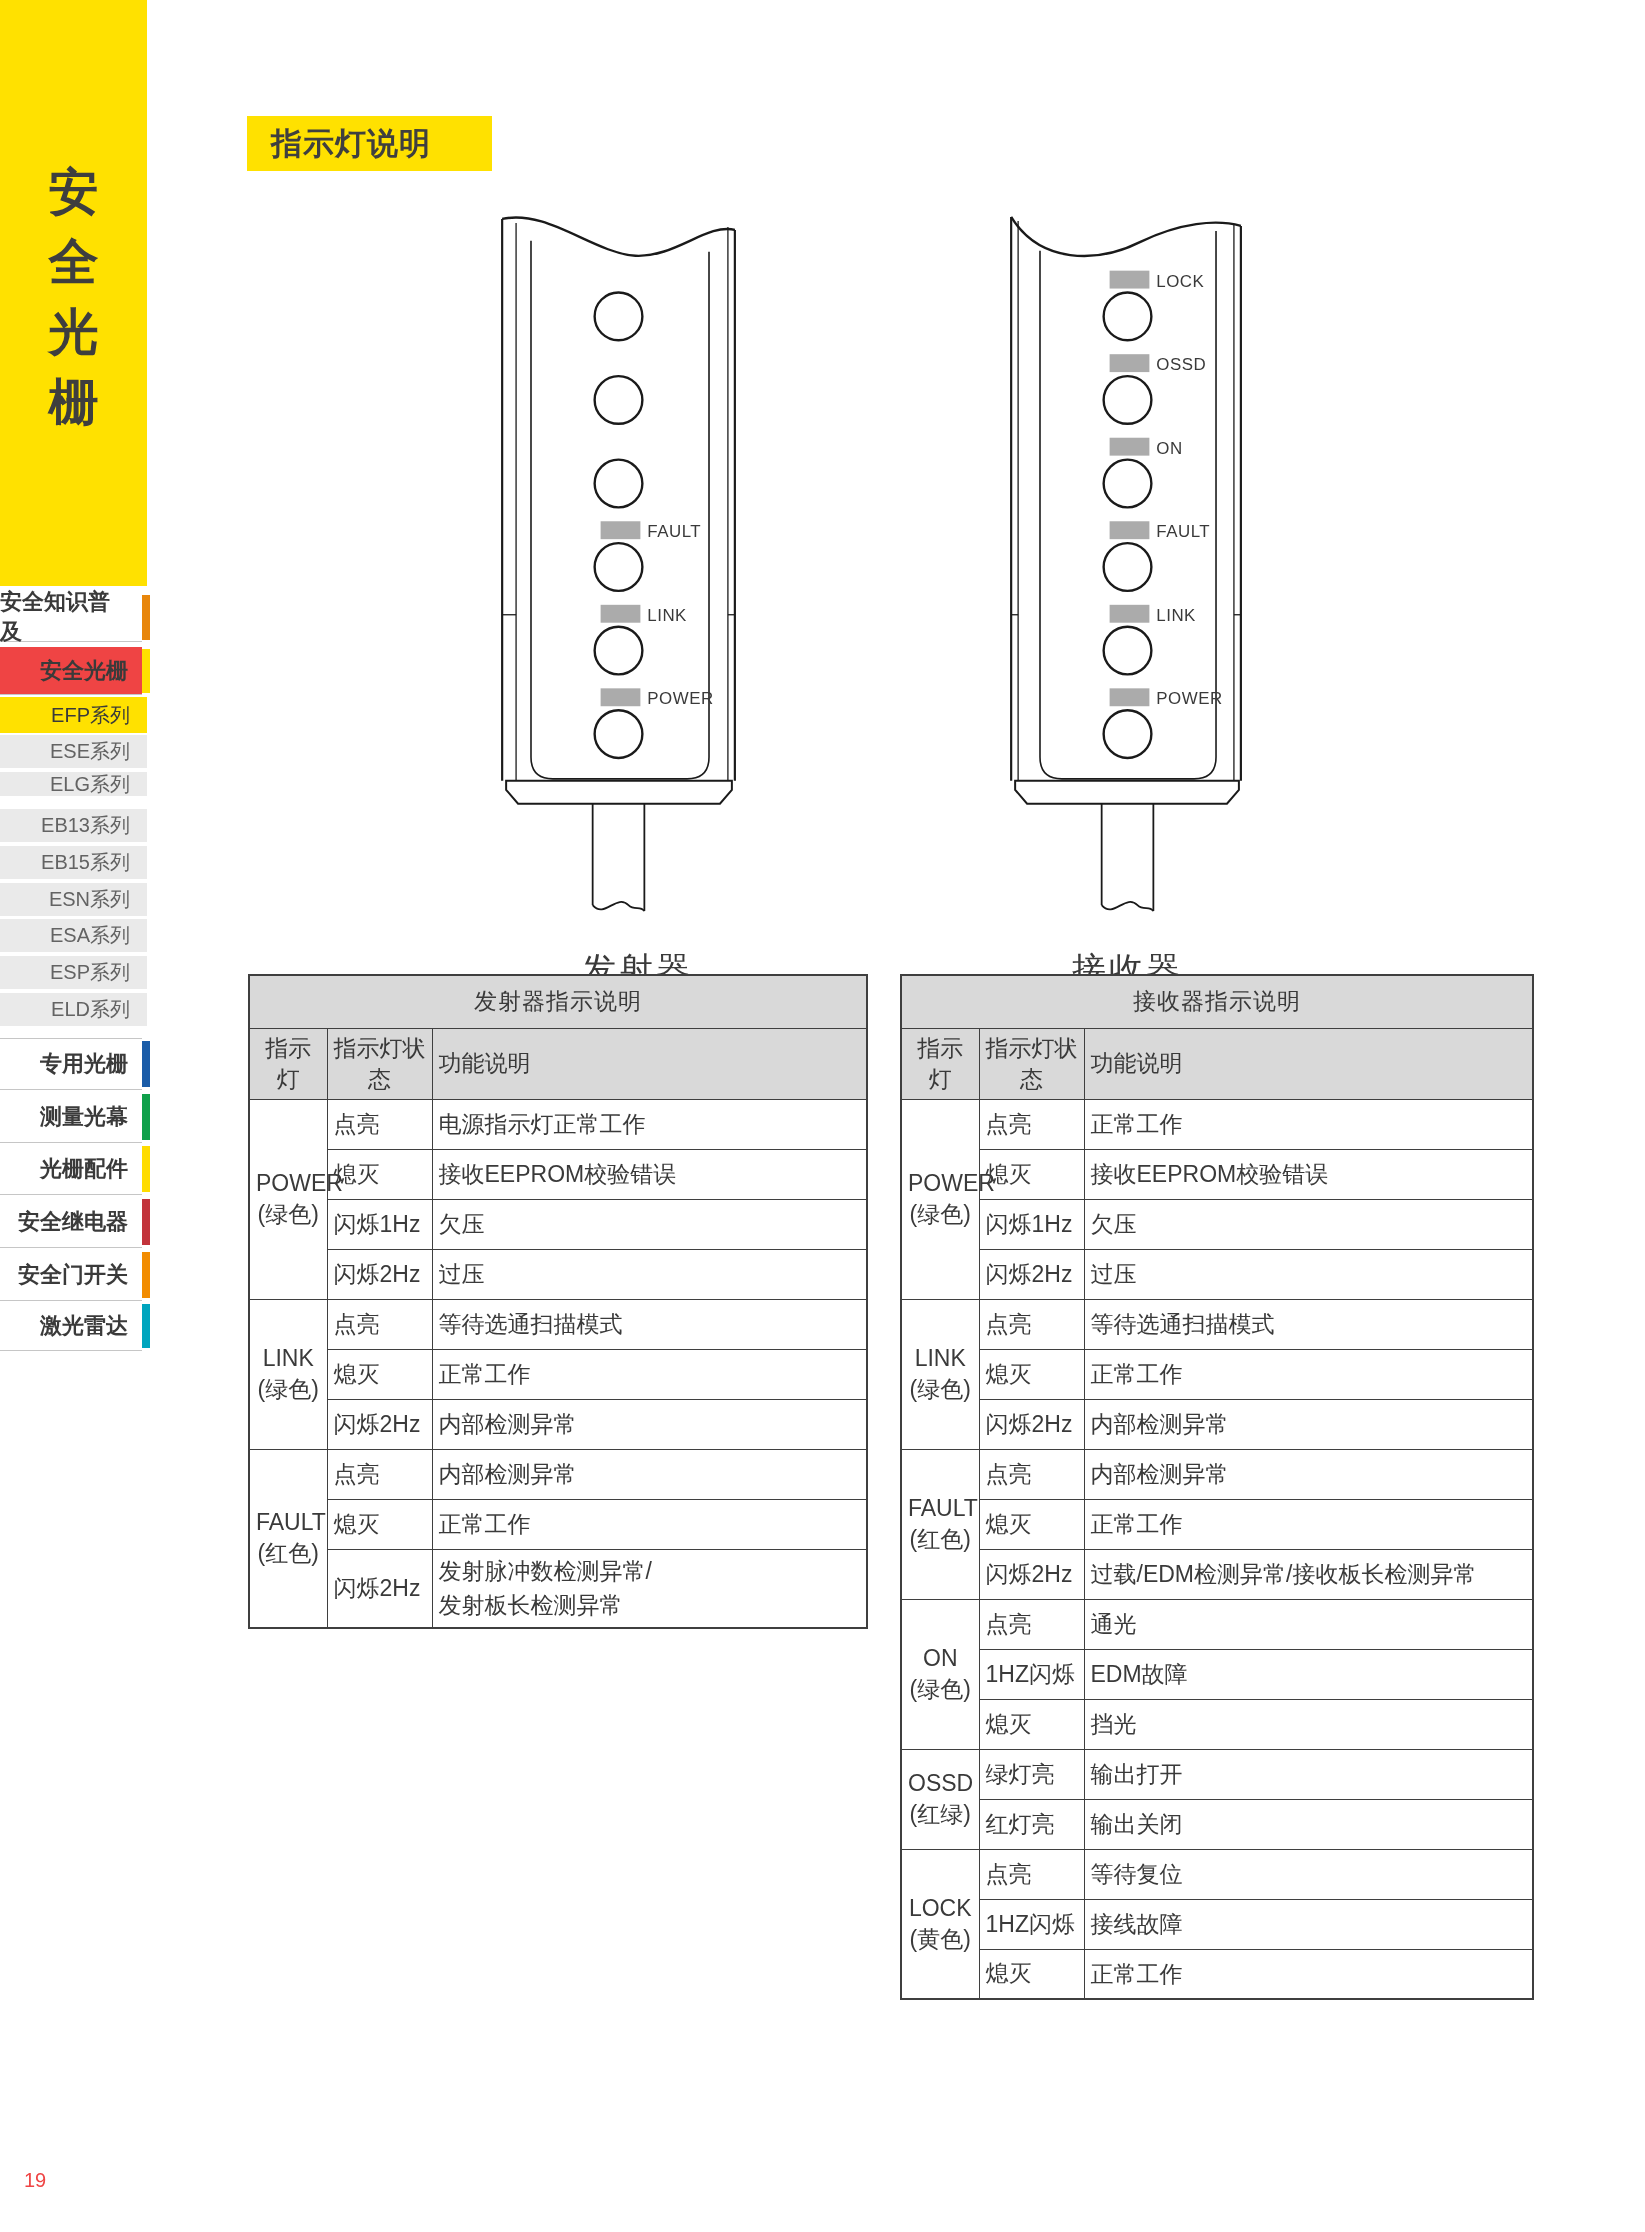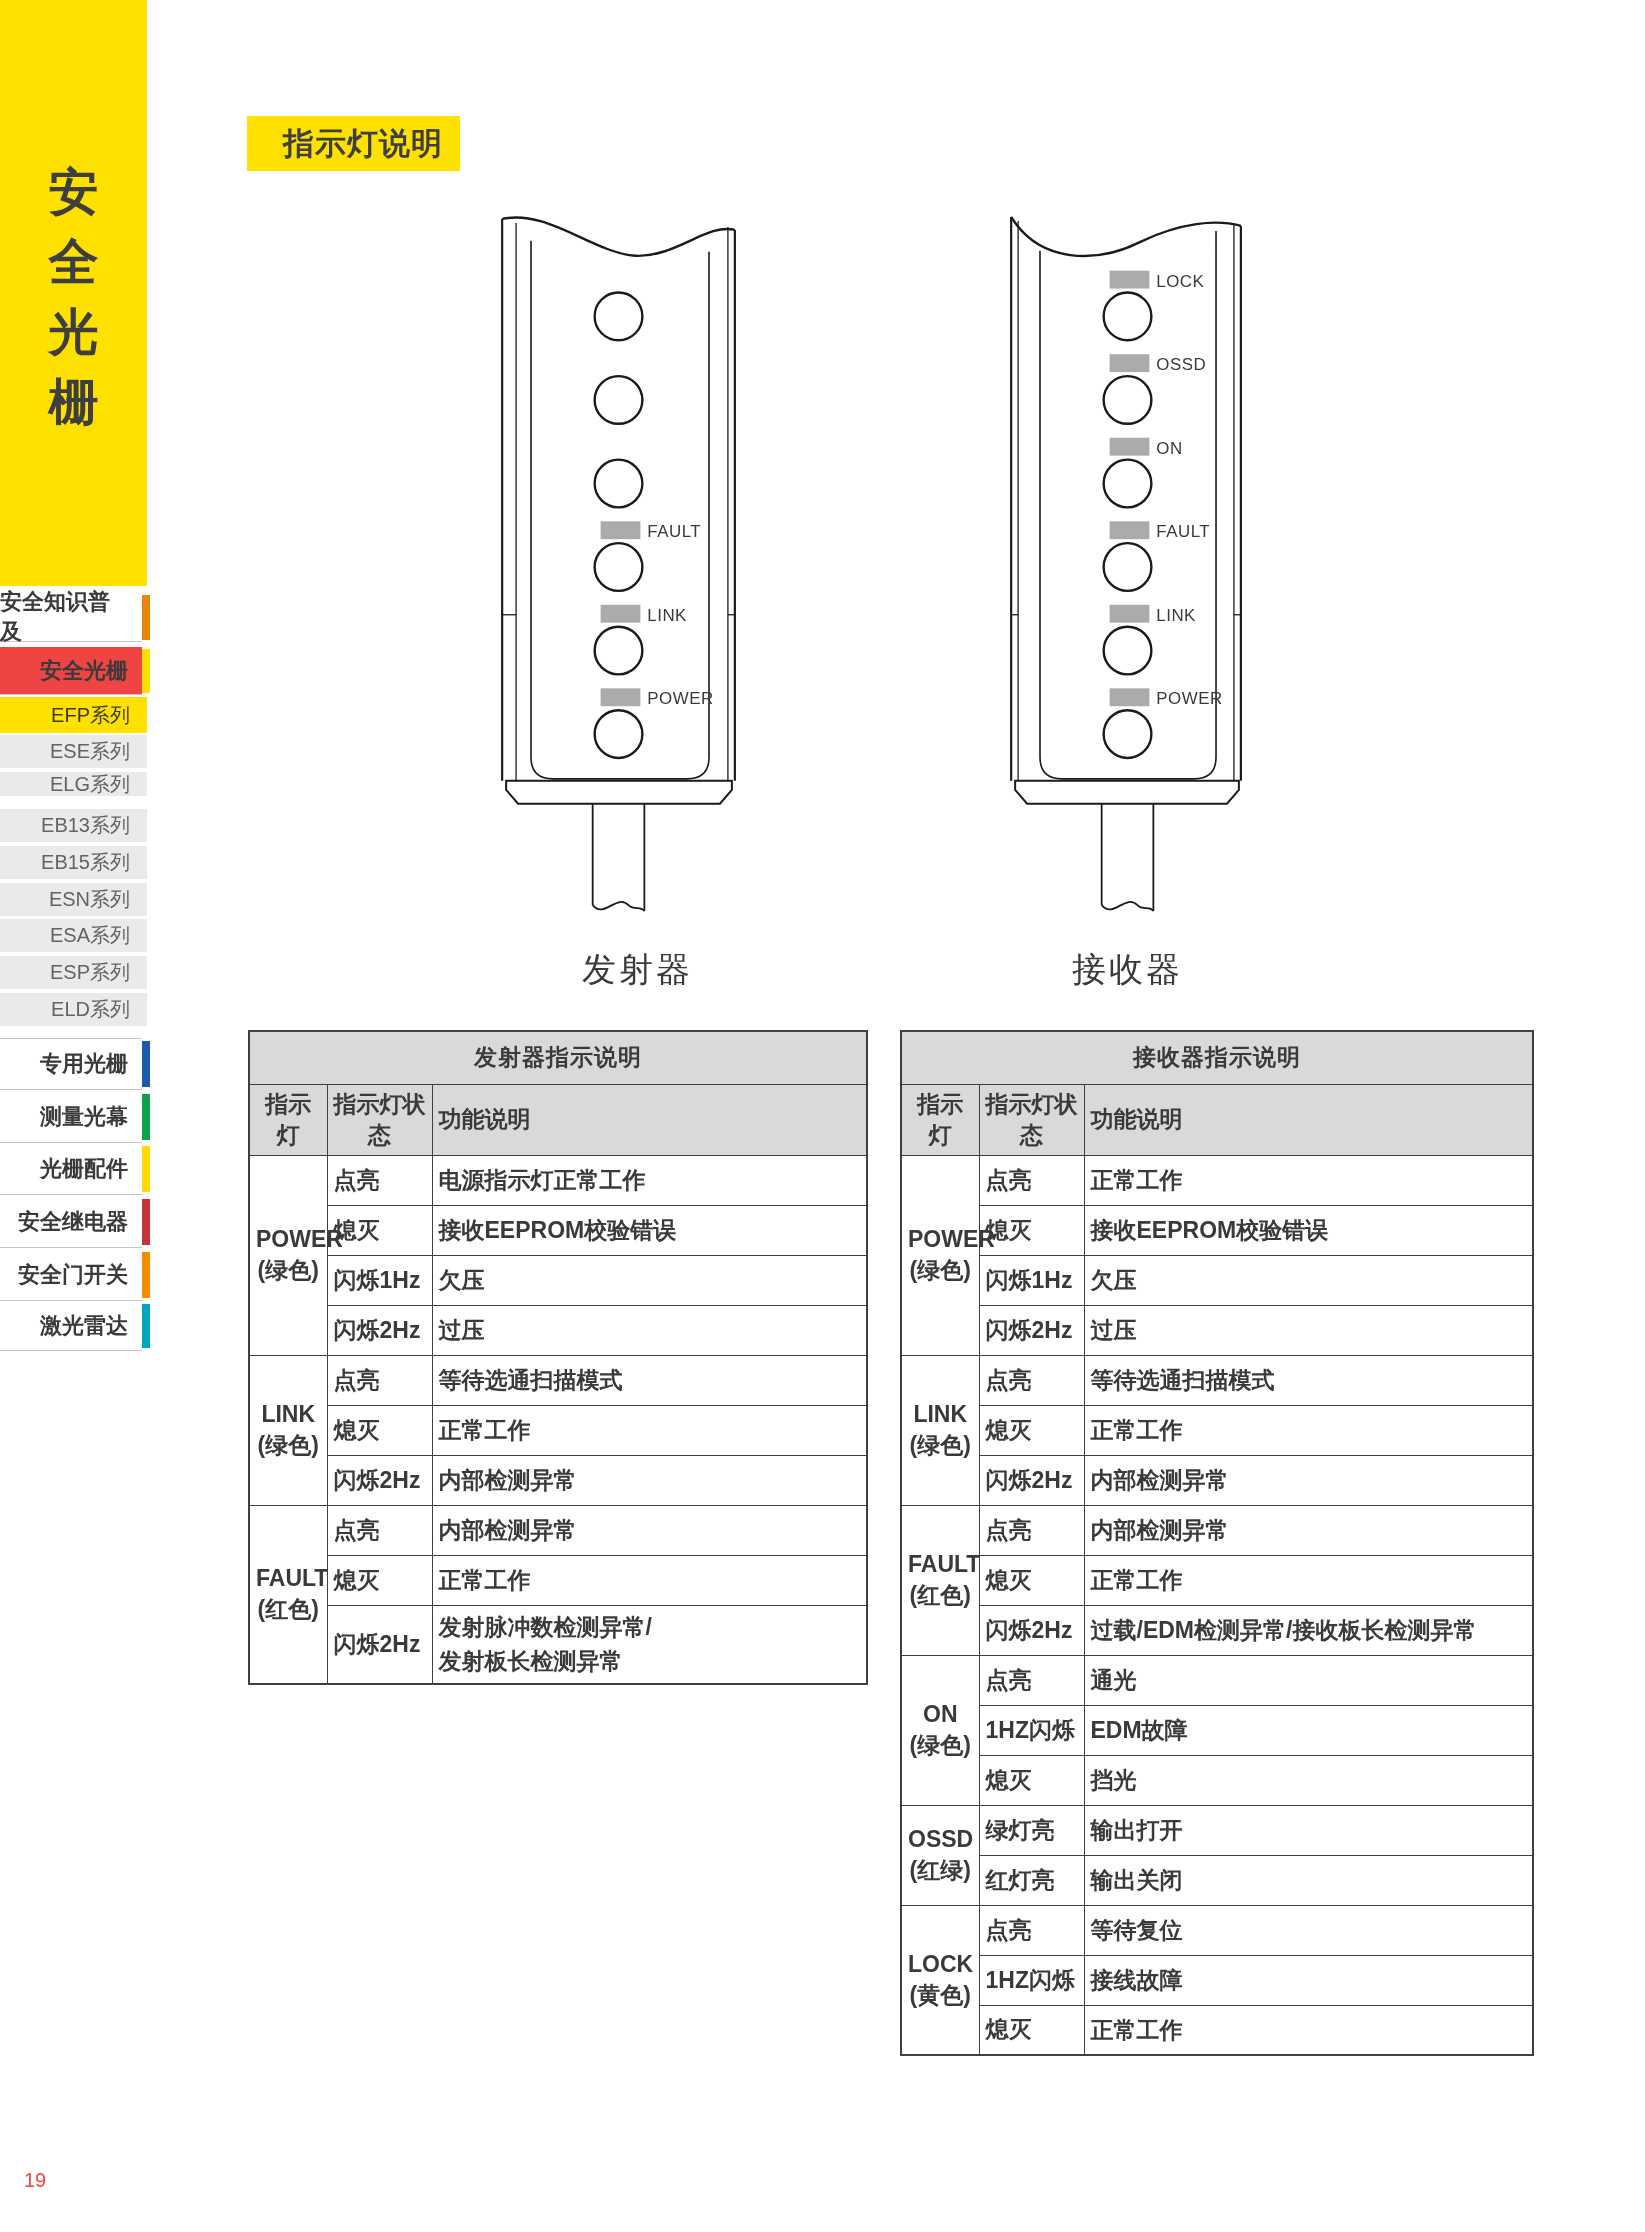--- a/index.html
+++ b/index.html
@@ -13,33 +13,33 @@
   .nav-item{position:absolute;left:0;display:flex;align-items:center;justify-content:flex-end;
             box-sizing:border-box;}
   .nav-white{width:142px;padding-right:14px;font-size:22px;font-weight:bold;color:#3a3a3a;
              background:#fff;border-bottom:1px solid #c6c6c6;}
   .nav-cream{background:#ef4444;}
   .nav-series{width:147px;padding-right:17px;font-size:20px;color:#636363;background:#eaeaea;}
   .nav-efp{background:#ffe100;color:#3a3a3a;}
   .bar{position:absolute;left:142px;width:8px;}
 
   
-  .sec-title{position:absolute;left:247px;top:116px;width:213px;height:55px;background:#ffe100;
-             display:flex;align-items:center;padding-left:36px;box-sizing:border-box;
+  .sec-title{position:absolute;left:247px;top:116px;width:245px;height:55px;background:#ffe100;
+             display:flex;align-items:center;padding-left:24px;box-sizing:border-box;
              font-size:31px;font-weight:bold;color:#3f3f3f;letter-spacing:1px;}
 
   
   .dev{position:absolute;top:209px;}
   .dev svg{display:block;}
   .dev-caption{position:absolute;top:947px;width:239px;text-align:center;font-size:34px;
                color:#3a3a3a;letter-spacing:3px;}
   .led-label{font-size:17px;fill:#3a3a3a;letter-spacing:0.5px;}
 
   
-  .tblwrap{position:absolute;top:1030px;font-weight:bold;}
+  .tblwrap{position:absolute;top:974px;}
   table.ind{border-collapse:collapse;table-layout:fixed;}
   table.ind td{border:1.5px solid #3f3f3f;font-size:23px;color:#3a3a3a;box-sizing:border-box;
                padding:4px 6px;}
   table.ind{border:2px solid #3f3f3f;}
   td.ttl{height:53px;background:#d9d9d9;text-align:center;font-size:24px;letter-spacing:1px;}
   td.hd{height:49px;background:#d9d9d9;}
   td.hd0{text-align:center;}
   td.hd1{text-align:center;}
   td.hd2{padding-left:14px;}
   td.lamp{text-align:center;line-height:1.35;}

